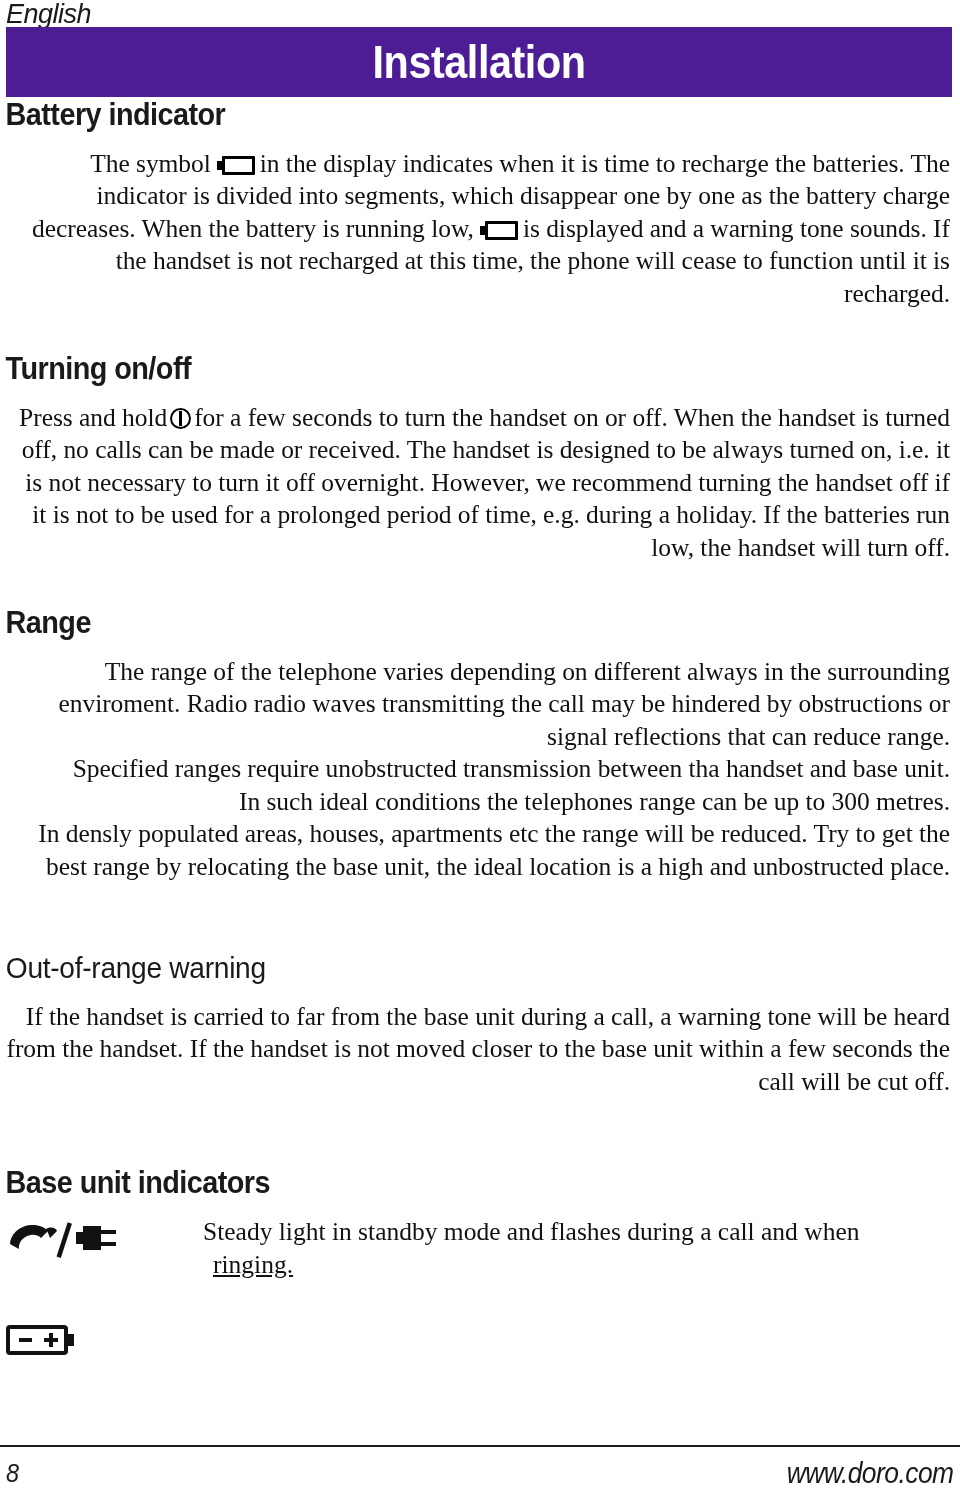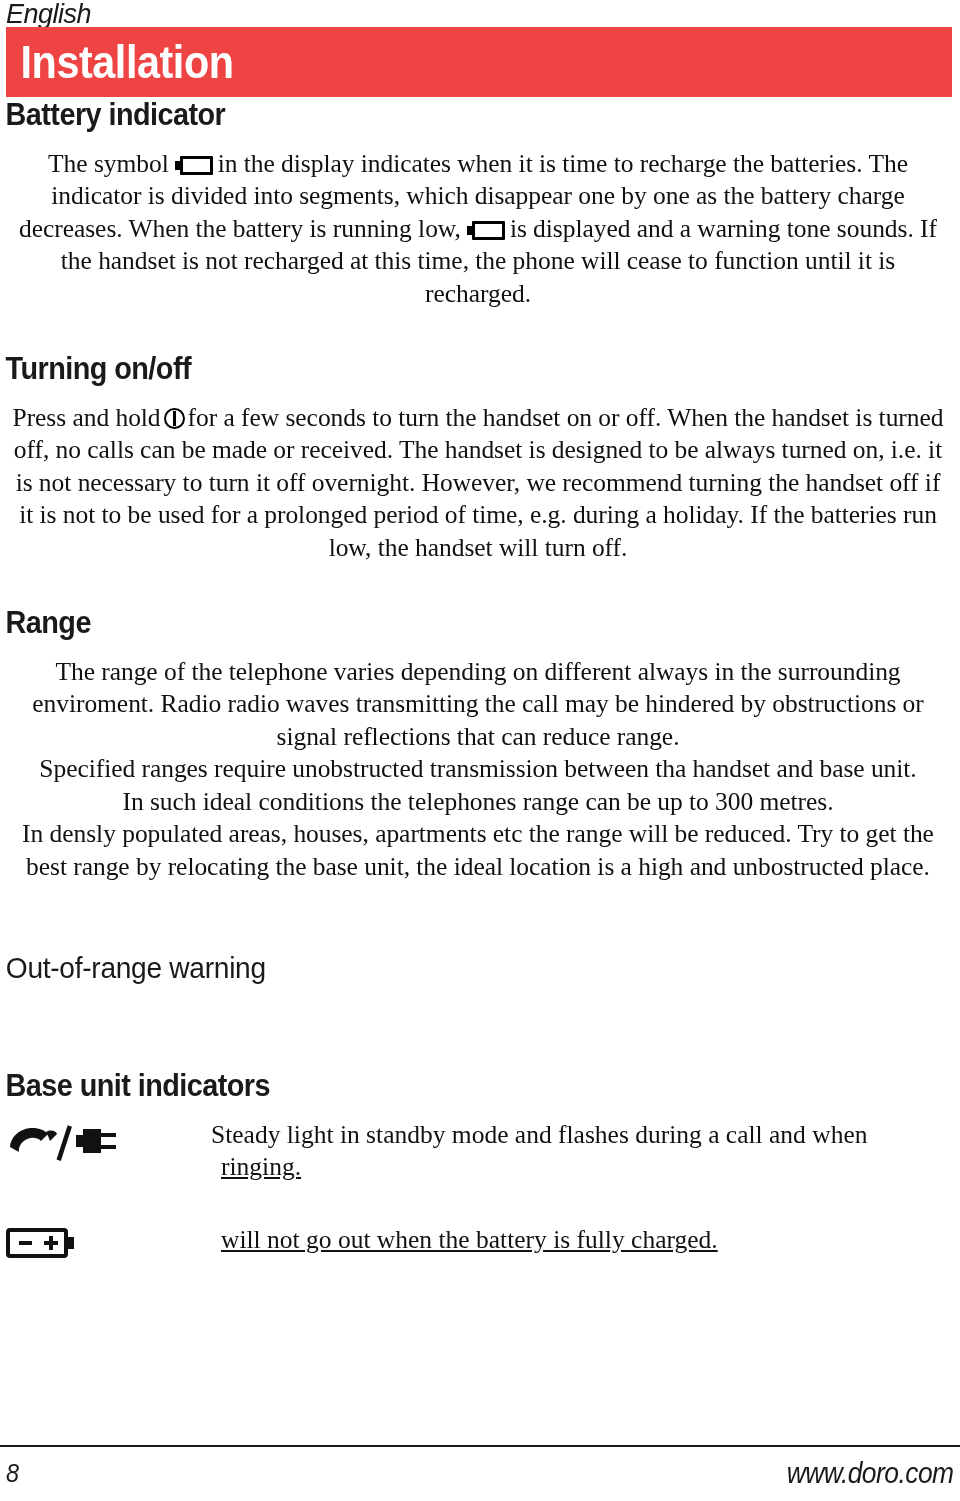--- a/index.html
+++ b/index.html
@@ -36,24 +36,24 @@
     line-height: 32px;
     color: #1a1a1a;
   }
 
   .title-bar {
     position: absolute;
     left: 6px;
     top: 27px;
     width: 946px;
     height: 70px;
-    background: #ef4444;
+    background: #4c1d95;
     display: flex;
     align-items: center;
-    justify-content: flex-start;
+    justify-content: center;
   }
   .title-bar .title-text {
     font-family: "Liberation Sans", "DejaVu Sans", sans-serif;
     font-weight: 700;
     font-size: 47px;
     line-height: 50px;
     letter-spacing: -0.5px;
     color: #ffffff;
     transform: scaleX(0.88);
     transform-origin: center;
@@ -84,21 +84,21 @@
     font-size: 29px;
     letter-spacing: -0.3px;
     transform: scaleX(0.97);
   }
 
   p.body-text {
     margin: 0;
     padding: 0 10px 0 6px;
     font-size: 25.5px;
     line-height: 32.4px;
-    text-align: center;
+    text-align: right;
     color: #111111;
     letter-spacing: -0.05px;
   }
 
   .block { position: relative; }
 
   .spacer-sm { height: 14px; }
   .spacer-md { height: 26px; }
   .spacer-lg { height: 40px; }
 
@@ -152,21 +152,21 @@
     top: 3px;
     width: 3px;
     height: 15px;
     background: #000;
   }
 
   
   .indicator-row {
     position: relative;
     min-height: 58px;
-    padding-left: 8px;
+    padding-left: 0;
   }
   .indicator-icon-cell {
     position: absolute;
     left: 6px;
     top: 2px;
     width: 170px;
     height: 44px;
   }
   .indicator-text {
     margin: 0;
@@ -263,20 +263,21 @@
       <p class="body-text">In such ideal conditions the telephones range can be up to 300 metres.</p>
       <p class="body-text">In densly populated areas, houses, apartments etc the range will be reduced. Try to get the best range by relocating the base unit, the ideal location is a high and unbostructed place.</p>
     </div>
 
     <div class="spacer-lg"></div>
     <div class="spacer-md"></div>
 
     <div class="block">
       <h2 class="section-heading light">Out-of-range warning</h2>
       <div class="spacer-sm"></div>
+      <p class="body-text">If the handset is carried to far from the base unit during a call, a warning tone will be heard from the handset. If the handset is not moved closer to the base unit within a few seconds the call will be cut off.</p>
     </div>
 
     <div class="spacer-lg"></div>
     <div class="spacer-md"></div>
 
     <div class="block">
       <h2 class="section-heading">Base unit indicators</h2>
       <div class="spacer-sm"></div>
 
       <div class="indicator-row">
@@ -308,21 +309,21 @@
             <rect x="2" y="4" width="58" height="26" rx="2" ry="2" fill="none" stroke="#111111" stroke-width="4"></rect>
 
             <rect x="60" y="11" width="8" height="12" fill="#111111"></rect>
 
             <rect x="13" y="15" width="13" height="4" fill="#111111"></rect>
 
             <rect x="38" y="15" width="14" height="4" fill="#111111"></rect>
             <rect x="43" y="10" width="4" height="14" fill="#111111"></rect>
           </svg>
         </div>
-        <p class="indicator-text"><span class="cont">will not go out when the battery is fully charged.</span></p>
+        <p class="indicator-text"></p>
       </div>
 
     </div>
 
   </div>
 
   <div class="footer-rule"></div>
   <div class="footer">
     <span class="page-num">8</span>
     <span class="site-url">www.doro.com</span>

